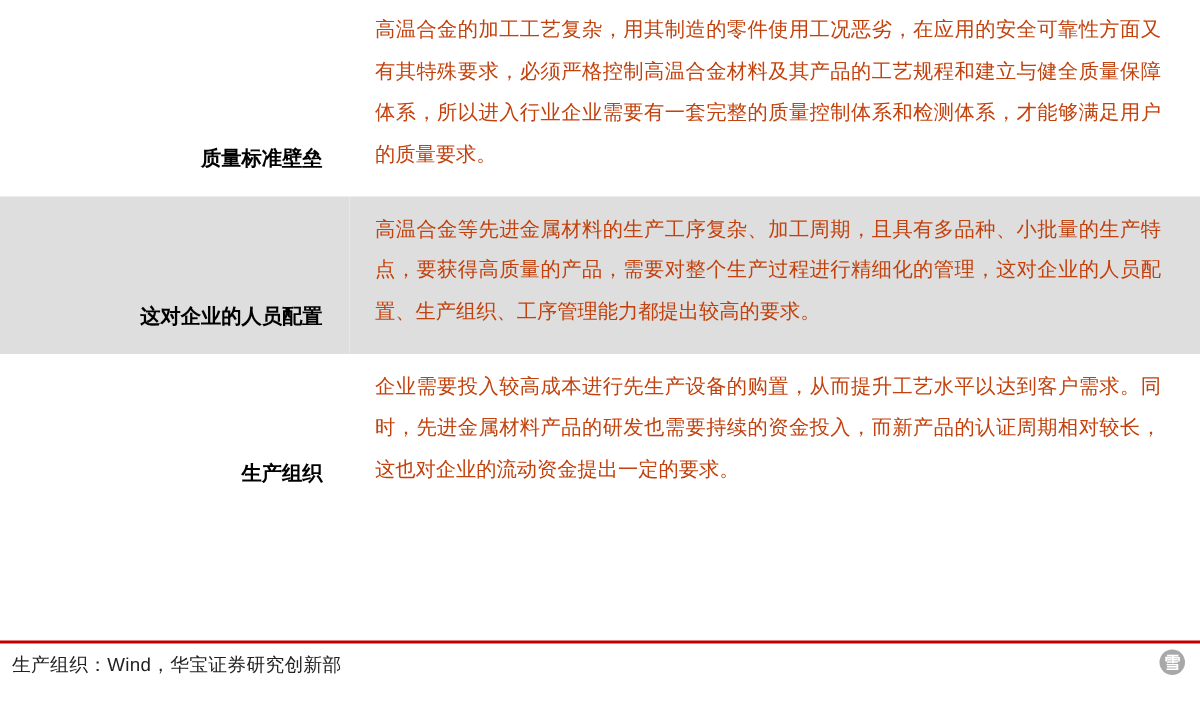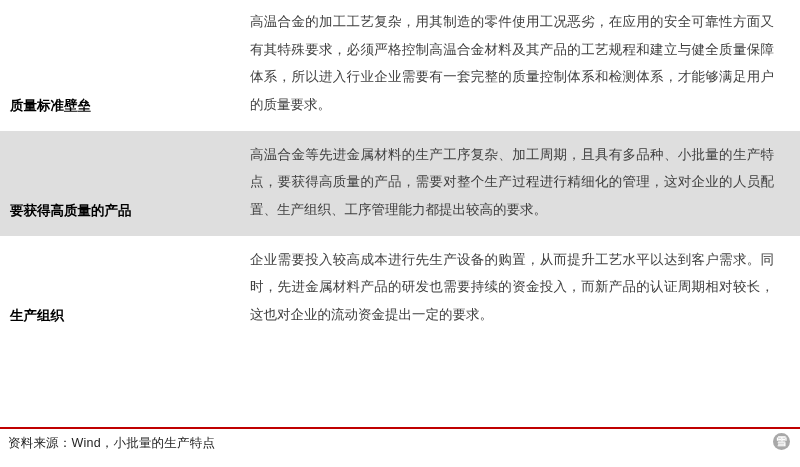--- a/index.html
+++ b/index.html
@@ -30,36 +30,38 @@
   }
   .table tr.row-even {
     background: #dedede;
   }
   .table td {
     vertical-align: bottom;
     padding: 0;
   }
   td.label-cell {
     width: 233px;
+    text-align: right;
     padding: 0 18px 14px 10px;
     font-size: 13.5px;
     font-weight: bold;
     color: #000000;
     line-height: 1.6;
     box-sizing: border-box;
   }
   td.body-cell {
     width: 567px;
     padding: 10px 26px 12px 17px;
     font-size: 13.5px;
     line-height: 2.05;
-    color: #404040;
+    color: #c2410c;
     text-align: justify;
     box-sizing: border-box;
     vertical-align: top;
+    font-family: Liberation Mono, monospace;
   }
   .row-1 td.body-cell { padding-top: 8px; }
   .footer {
     position: absolute;
     left: 0;
     bottom: 0;
     width: 800px;
     height: 40px;
   }
   .footer-rule {
@@ -107,31 +109,31 @@
 
 <div class="page">
 
   <table class="table">
     <tbody>
       <tr class="row-odd row-1">
         <td class="label-cell">质量标准壁垒</td>
         <td class="body-cell">高温合金的加工工艺复杂，用其制造的零件使用工况恶劣，在应用的安全可靠性方面又有其特殊要求，必须严格控制高温合金材料及其产品的工艺规程和建立与健全质量保障体系，所以进入行业企业需要有一套完整的质量控制体系和检测体系，才能够满足用户的质量要求。</td>
       </tr>
       <tr class="row-even row-2">
-        <td class="label-cell">要获得高质量的产品</td>
+        <td class="label-cell">这对企业的人员配置</td>
         <td class="body-cell">高温合金等先进金属材料的生产工序复杂、加工周期，且具有多品种、小批量的生产特点，要获得高质量的产品，需要对整个生产过程进行精细化的管理，这对企业的人员配置、生产组织、工序管理能力都提出较高的要求。</td>
       </tr>
       <tr class="row-odd row-3">
         <td class="label-cell">生产组织</td>
         <td class="body-cell">企业需要投入较高成本进行先生产设备的购置，从而提升工艺水平以达到客户需求。同时，先进金属材料产品的研发也需要持续的资金投入，而新产品的认证周期相对较长，这也对企业的流动资金提出一定的要求。</td>
       </tr>
     </tbody>
   </table>
 
   <div class="footer">
     <div class="footer-rule"></div>
-    <div class="footer-source">资料来源：Wind，小批量的生产特点</div>
+    <div class="footer-source">生产组织：Wind，华宝证券研究创新部</div>
     <div class="watermark">
       <span class="wm-badge">雪</span>
     </div>
   </div>
 
 </div>
 
 </body></html>

